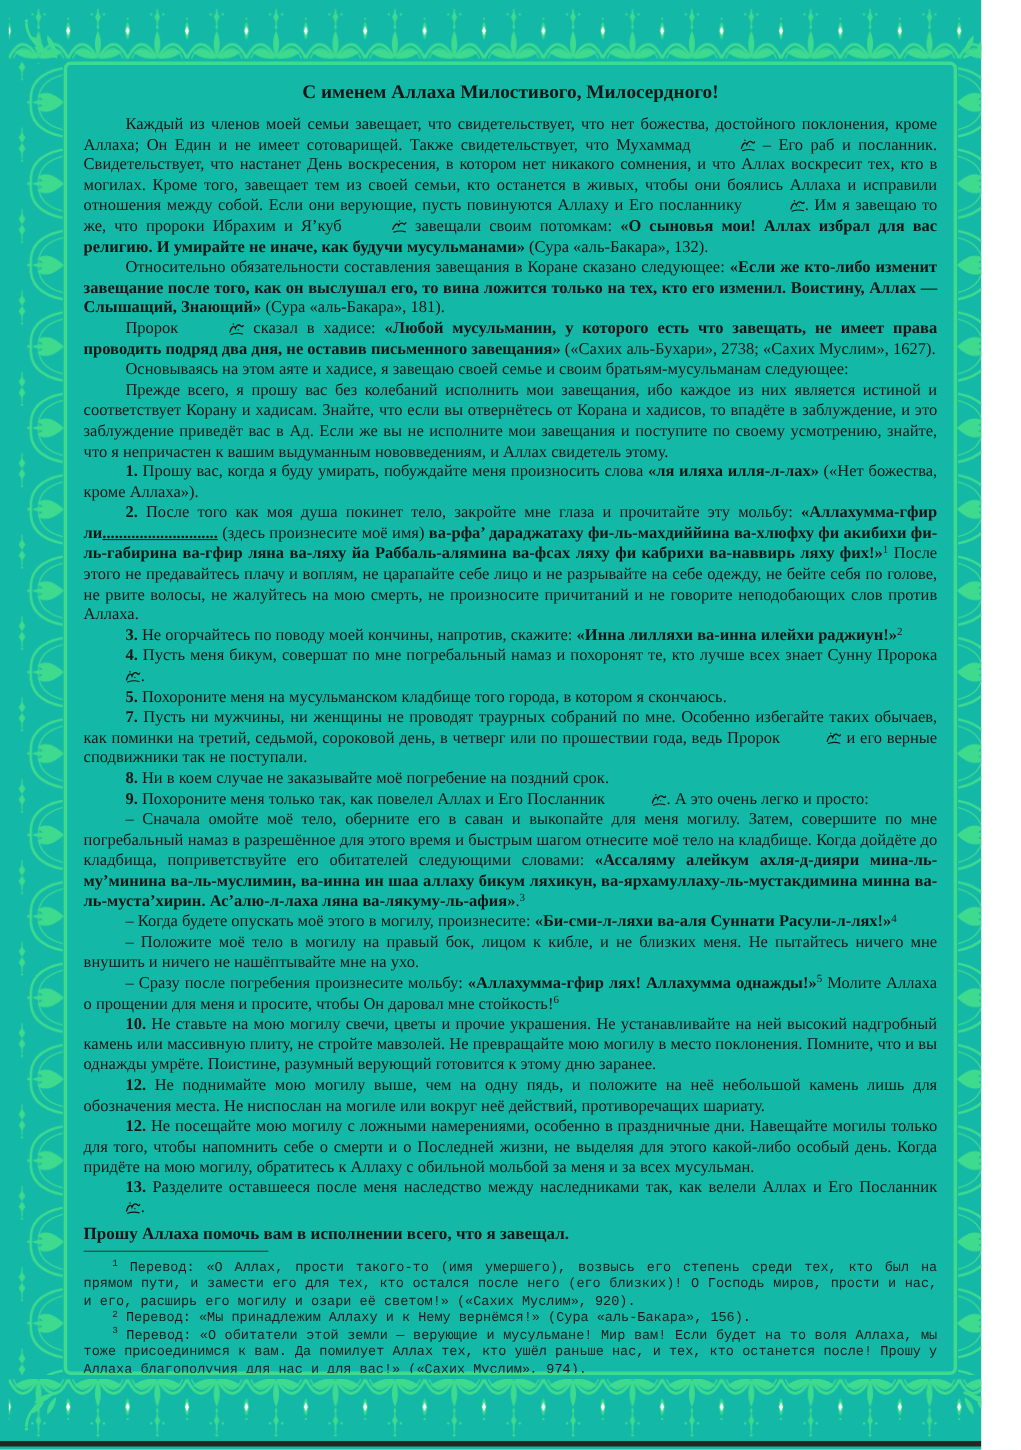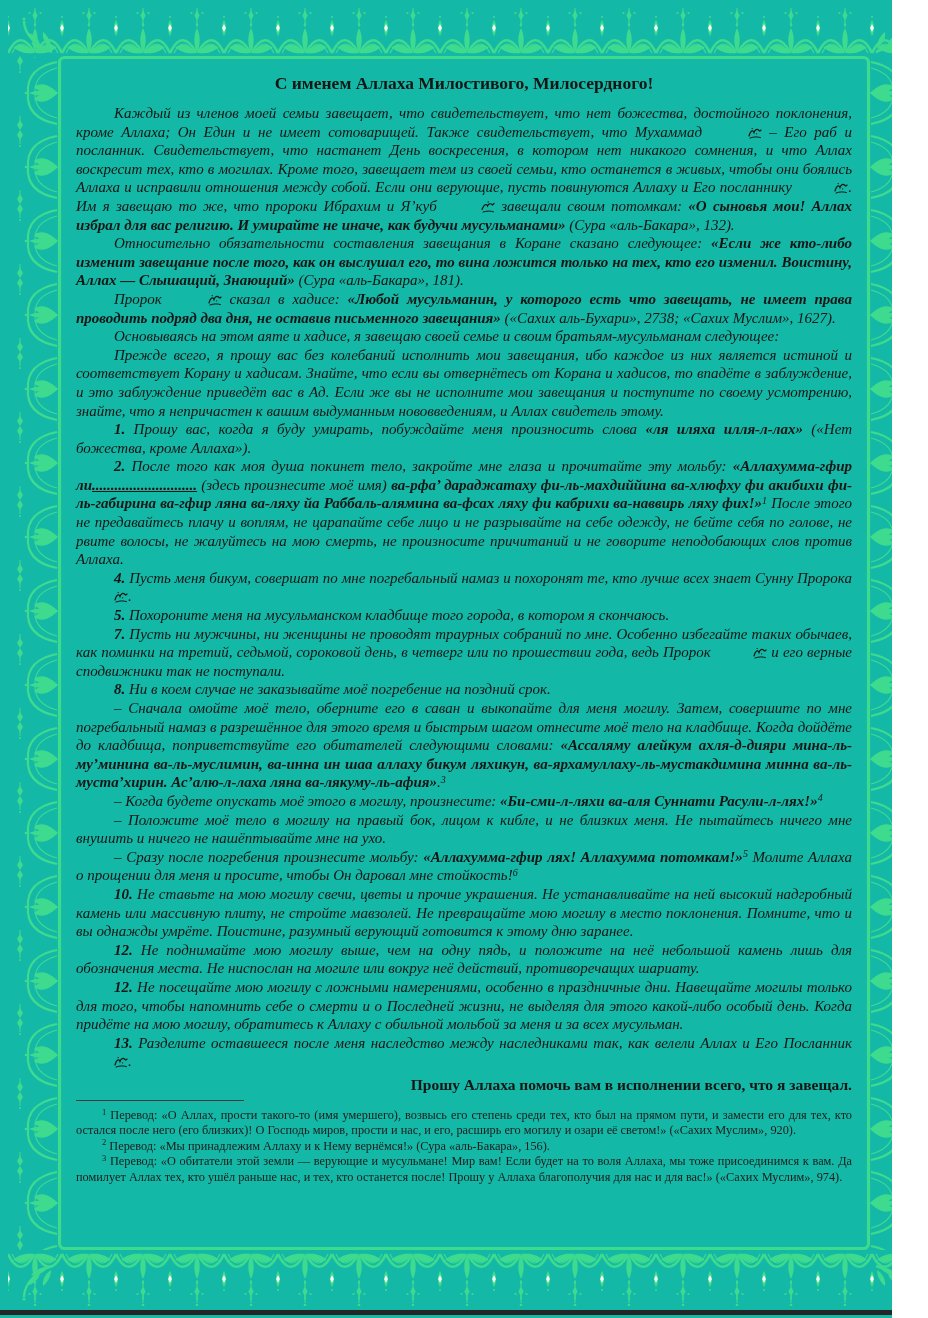--- a/index.html
+++ b/index.html
@@ -2,29 +2,29 @@
 <html lang="ru"><head>
 <meta charset="utf-8">
 <style>
   html,body{margin:0;padding:0;background:#ffffff;}
   .page{position:relative;width:892px;height:1318px;background:#14b8a6;overflow:hidden;
         font-family:"Liberation Serif","DejaVu Serif",serif;color:#151515;}
   .ornament{position:absolute;left:0;top:0;}
   .content{position:absolute;left:64px;top:62px;width:800px;height:1186px;
            padding:6px 12px 0 12px;box-sizing:border-box;overflow:hidden;}
   .title{font-size:17.5px;font-weight:bold;text-align:center;margin:4px 0 10px 0;line-height:22px;}
-  .para{margin:0;text-align:justify;text-indent:38px;font-size:15px;line-height:18.6px;font-style:italic;}
+  .para{margin:0;text-align:justify;text-indent:38px;font-size:15px;line-height:18.6px;}
   .b{font-weight:bold;}
   .dots{font-weight:bold;text-decoration:underline;}
   sup{font-size:10px;line-height:0;position:relative;top:-0.45em;vertical-align:baseline;}
   .sym{display:inline-block;line-height:0;}
   .sym svg{vertical-align:-2px;}
-  .closing{margin:5px 0 6px 0;text-align:right;font-weight:bold;font-size:15.5px;text-indent:0;}
+  .closing{margin:5px 0 6px 0;text-align:left;font-weight:bold;font-size:15.5px;text-indent:0;}
   .fnsep{width:168px;border-top:1.5px solid #3a3a3a;margin:4px 0 7px 0;}
-  .fn{font-family:Liberation Serif, serif;font-size:12.3px;line-height:15.4px;
+  .fn{font-family:Liberation Mono, monospace;font-size:12.3px;line-height:15.4px;
       text-align:justify;text-indent:26px;margin:0;color:#1c1c1c;}
   .fn sup{font-size:8.5px;top:-0.5em;}
   .window-edge{position:absolute;left:0;right:0;bottom:3px;height:5px;background:#262626;}
 </style>
 </head>
 <body>
 
 <div class="page">
 
   <svg class="ornament" width="928" height="1318" viewBox="0 0 928 1318" aria-hidden="true">
@@ -132,38 +132,45 @@
         <p class="para"><span>Пророк </span><span class="sym"><svg width="14" height="12" viewBox="0 0 14 12">
               <path d="M1,9 C2.5,3.5 5,2.5 6,5.5 C7,2.5 9,1.5 11,3.5 C11.8,4.3 12.5,4 13,3" fill="none" stroke="#141414" stroke-width="1.2" stroke-linecap="round"></path>
               <path d="M2,11 C6,9.6 9.5,9.6 12.5,10.6" fill="none" stroke="#141414" stroke-width="1" stroke-linecap="round"></path>
               <circle cx="4.2" cy="1.6" r="0.7" fill="#141414"></circle>
               <circle cx="8.6" cy="6.8" r="0.6" fill="#141414"></circle>
             </svg></span><span> сказал в хадисе: </span><span class="b">«Любой мусульманин, у которого есть что завещать, не имеет права проводить подряд два дня, не оставив письменного завещания»</span><span> («Сахих аль-Бухари», 2738; «Сахих Муслим», 1627).</span></p>
         <p class="para"><span>Основываясь на этом аяте и хадисе, я завещаю своей семье и своим братьям-мусульманам следующее:</span></p>
         <p class="para"><span>Прежде всего, я прошу вас без колебаний исполнить мои завещания, ибо каждое из них является истиной и соответствует Корану и хадисам. Знайте, что если вы отвернётесь от Корана и хадисов, то впадёте в заблуждение, и это заблуждение приведёт вас в Ад. Если же вы не исполните мои завещания и поступите по своему усмотрению, знайте, что я непричастен к вашим выдуманным нововведениям, и Аллах свидетель этому.</span></p>
         <p class="para"><span class="b">1. </span><span>Прошу вас, когда я буду умирать, побуждайте меня произносить слова </span><span class="b">«ля иляха илля-л-лах»</span><span> («Нет божества, кроме Аллаха»).</span></p>
         <p class="para"><span class="b">2. </span><span>После того как моя душа покинет тело, закройте мне глаза и прочитайте эту мольбу: </span><span class="b">«Аллахумма-гфир ли</span><span class="b dots">............................</span><span> (здесь произнесите моё имя) </span><span class="b">ва-рфа’ дараджатаху фи-ль-махдиййина ва-хлюфху фи акибихи фи-ль-габирина ва-гфир ляна ва-ляху йа Раббаль-алямина ва-фсах ляху фи кабрихи ва-наввирь ляху фих!»</span><sup>1</sup><span> После этого не предавайтесь плачу и воплям, не царапайте себе лицо и не разрывайте на себе одежду, не бейте себя по голове, не рвите волосы, не жалуйтесь на мою смерть, не произносите причитаний и не говорите неподобающих слов против Аллаха.</span></p>
+        <p class="para"><span class="b">3. </span><span>Не огорчайтесь по поводу моей кончины, напротив, скажите: </span><span class="b">«Инна лилляхи ва-инна илейхи раджиун!»</span><sup>2</sup></p>
         <p class="para"><span class="b">4. </span><span>Пусть меня бикум, совершат по мне погребальный намаз и похоронят те, кто лучше всех знает Сунну Пророка </span><span class="sym"><svg width="14" height="12" viewBox="0 0 14 12">
               <path d="M1,9 C2.5,3.5 5,2.5 6,5.5 C7,2.5 9,1.5 11,3.5 C11.8,4.3 12.5,4 13,3" fill="none" stroke="#141414" stroke-width="1.2" stroke-linecap="round"></path>
               <path d="M2,11 C6,9.6 9.5,9.6 12.5,10.6" fill="none" stroke="#141414" stroke-width="1" stroke-linecap="round"></path>
               <circle cx="4.2" cy="1.6" r="0.7" fill="#141414"></circle>
               <circle cx="8.6" cy="6.8" r="0.6" fill="#141414"></circle>
             </svg></span><span>.</span></p>
         <p class="para"><span class="b">5. </span><span>Похороните меня на мусульманском кладбище того города, в котором я скончаюсь.</span></p>
         <p class="para"><span class="b">7. </span><span>Пусть ни мужчины, ни женщины не проводят траурных собраний по мне. Особенно избегайте таких обычаев, как поминки на третий, седьмой, сороковой день, в четверг или по прошествии года, ведь Пророк </span><span class="sym"><svg width="14" height="12" viewBox="0 0 14 12">
               <path d="M1,9 C2.5,3.5 5,2.5 6,5.5 C7,2.5 9,1.5 11,3.5 C11.8,4.3 12.5,4 13,3" fill="none" stroke="#141414" stroke-width="1.2" stroke-linecap="round"></path>
               <path d="M2,11 C6,9.6 9.5,9.6 12.5,10.6" fill="none" stroke="#141414" stroke-width="1" stroke-linecap="round"></path>
               <circle cx="4.2" cy="1.6" r="0.7" fill="#141414"></circle>
               <circle cx="8.6" cy="6.8" r="0.6" fill="#141414"></circle>
             </svg></span><span> и его верные сподвижники так не поступали.</span></p>
         <p class="para"><span class="b">8. </span><span>Ни в коем случае не заказывайте моё погребение на поздний срок.</span></p>
+        <p class="para"><span class="b">9. </span><span>Похороните меня только так, как повелел Аллах и Его Посланник </span><span class="sym"><svg width="14" height="12" viewBox="0 0 14 12">
+              <path d="M1,9 C2.5,3.5 5,2.5 6,5.5 C7,2.5 9,1.5 11,3.5 C11.8,4.3 12.5,4 13,3" fill="none" stroke="#141414" stroke-width="1.2" stroke-linecap="round"></path>
+              <path d="M2,11 C6,9.6 9.5,9.6 12.5,10.6" fill="none" stroke="#141414" stroke-width="1" stroke-linecap="round"></path>
+              <circle cx="4.2" cy="1.6" r="0.7" fill="#141414"></circle>
+              <circle cx="8.6" cy="6.8" r="0.6" fill="#141414"></circle>
+            </svg></span><span>. А это очень легко и просто:</span></p>
         <p class="para"><span>– Сначала омойте моё тело, оберните его в саван и выкопайте для меня могилу. Затем, совершите по мне погребальный намаз в разрешённое для этого время и быстрым шагом отнесите моё тело на кладбище. Когда дойдёте до кладбища, поприветствуйте его обитателей следующими словами: </span><span class="b">«Ассаляму алейкум ахля-д-дияри мина-ль-му’минина ва-ль-муслимин, ва-инна ин шаа аллаху бикум ляхикун, ва-ярхамуллаху-ль-мустакдимина минна ва-ль-муста’хирин. Ас’алю-л-лаха ляна ва-лякуму-ль-афия»</span><span>.</span><sup>3</sup></p>
         <p class="para"><span>– Когда будете опускать моё этого в могилу, произнесите: </span><span class="b">«Би-сми-л-ляхи ва-аля Суннати Расули-л-лях!»</span><sup>4</sup></p>
         <p class="para"><span>– Положите моё тело в могилу на правый бок, лицом к кибле, и не близких меня. Не пытайтесь ничего мне внушить и ничего не нашёптывайте мне на ухо.</span></p>
-        <p class="para"><span>– Сразу после погребения произнесите мольбу: </span><span class="b">«Аллахумма-гфир лях! Аллахумма потомкам!»</span><sup>5</sup><span> Молите Аллаха о прощении для меня и просите, чтобы Он даровал мне стойкость!</span><sup>6</sup></p>
+        <p class="para"><span>– Сразу после погребения произнесите мольбу: </span><span class="b">«Аллахумма-гфир лях! Аллахумма однажды!»</span><sup>5</sup><span> Молите Аллаха о прощении для меня и просите, чтобы Он даровал мне стойкость!</span><sup>6</sup></p>
         <p class="para"><span class="b">10. </span><span>Не ставьте на мою могилу свечи, цветы и прочие украшения. Не устанавливайте на ней высокий надгробный камень или массивную плиту, не стройте мавзолей. Не превращайте мою могилу в место поклонения. Помните, что и вы однажды умрёте. Поистине, разумный верующий готовится к этому дню заранее.</span></p>
         <p class="para"><span class="b">12. </span><span>Не поднимайте мою могилу выше, чем на одну пядь, и положите на неё небольшой камень лишь для обозначения места. Не ниспослан на могиле или вокруг неё действий, противоречащих шариату.</span></p>
         <p class="para"><span class="b">12. </span><span>Не посещайте мою могилу с ложными намерениями, особенно в праздничные дни. Навещайте могилы только для того, чтобы напомнить себе о смерти и о Последней жизни, не выделяя для этого какой-либо особый день. Когда придёте на мою могилу, обратитесь к Аллаху с обильной мольбой за меня и за всех мусульман.</span></p>
         <p class="para"><span class="b">13. </span><span>Разделите оставшееся после меня наследство между наследниками так, как велели Аллах и Его Посланник </span><span class="sym"><svg width="14" height="12" viewBox="0 0 14 12">
               <path d="M1,9 C2.5,3.5 5,2.5 6,5.5 C7,2.5 9,1.5 11,3.5 C11.8,4.3 12.5,4 13,3" fill="none" stroke="#141414" stroke-width="1.2" stroke-linecap="round"></path>
               <path d="M2,11 C6,9.6 9.5,9.6 12.5,10.6" fill="none" stroke="#141414" stroke-width="1" stroke-linecap="round"></path>
               <circle cx="4.2" cy="1.6" r="0.7" fill="#141414"></circle>
               <circle cx="8.6" cy="6.8" r="0.6" fill="#141414"></circle>
             </svg></span><span>.</span></p>
       </div>

